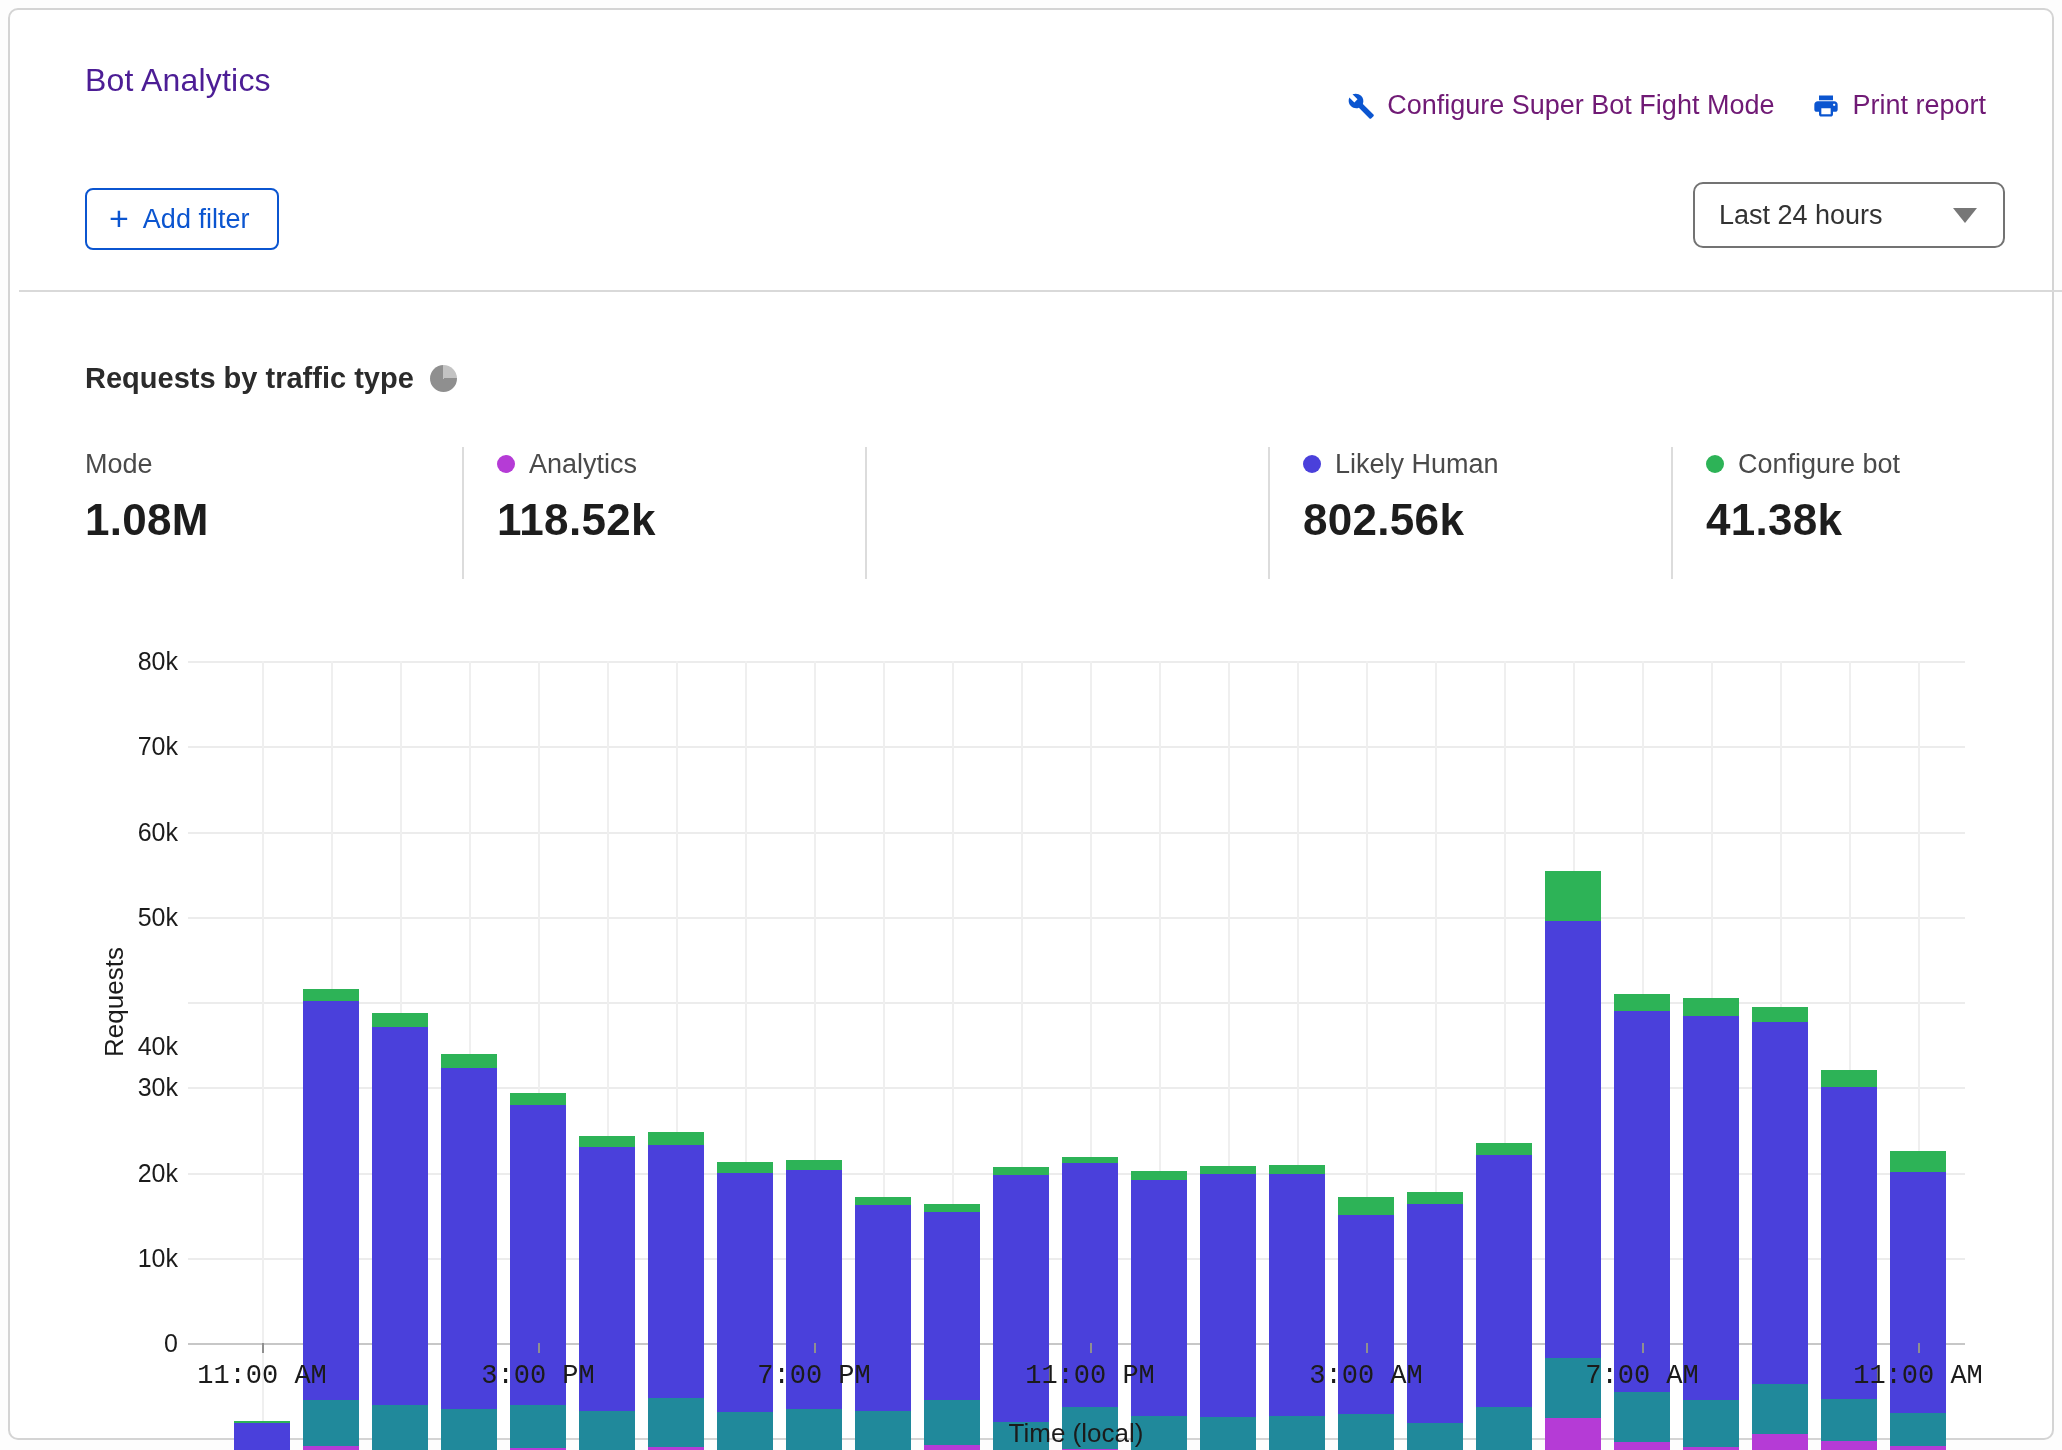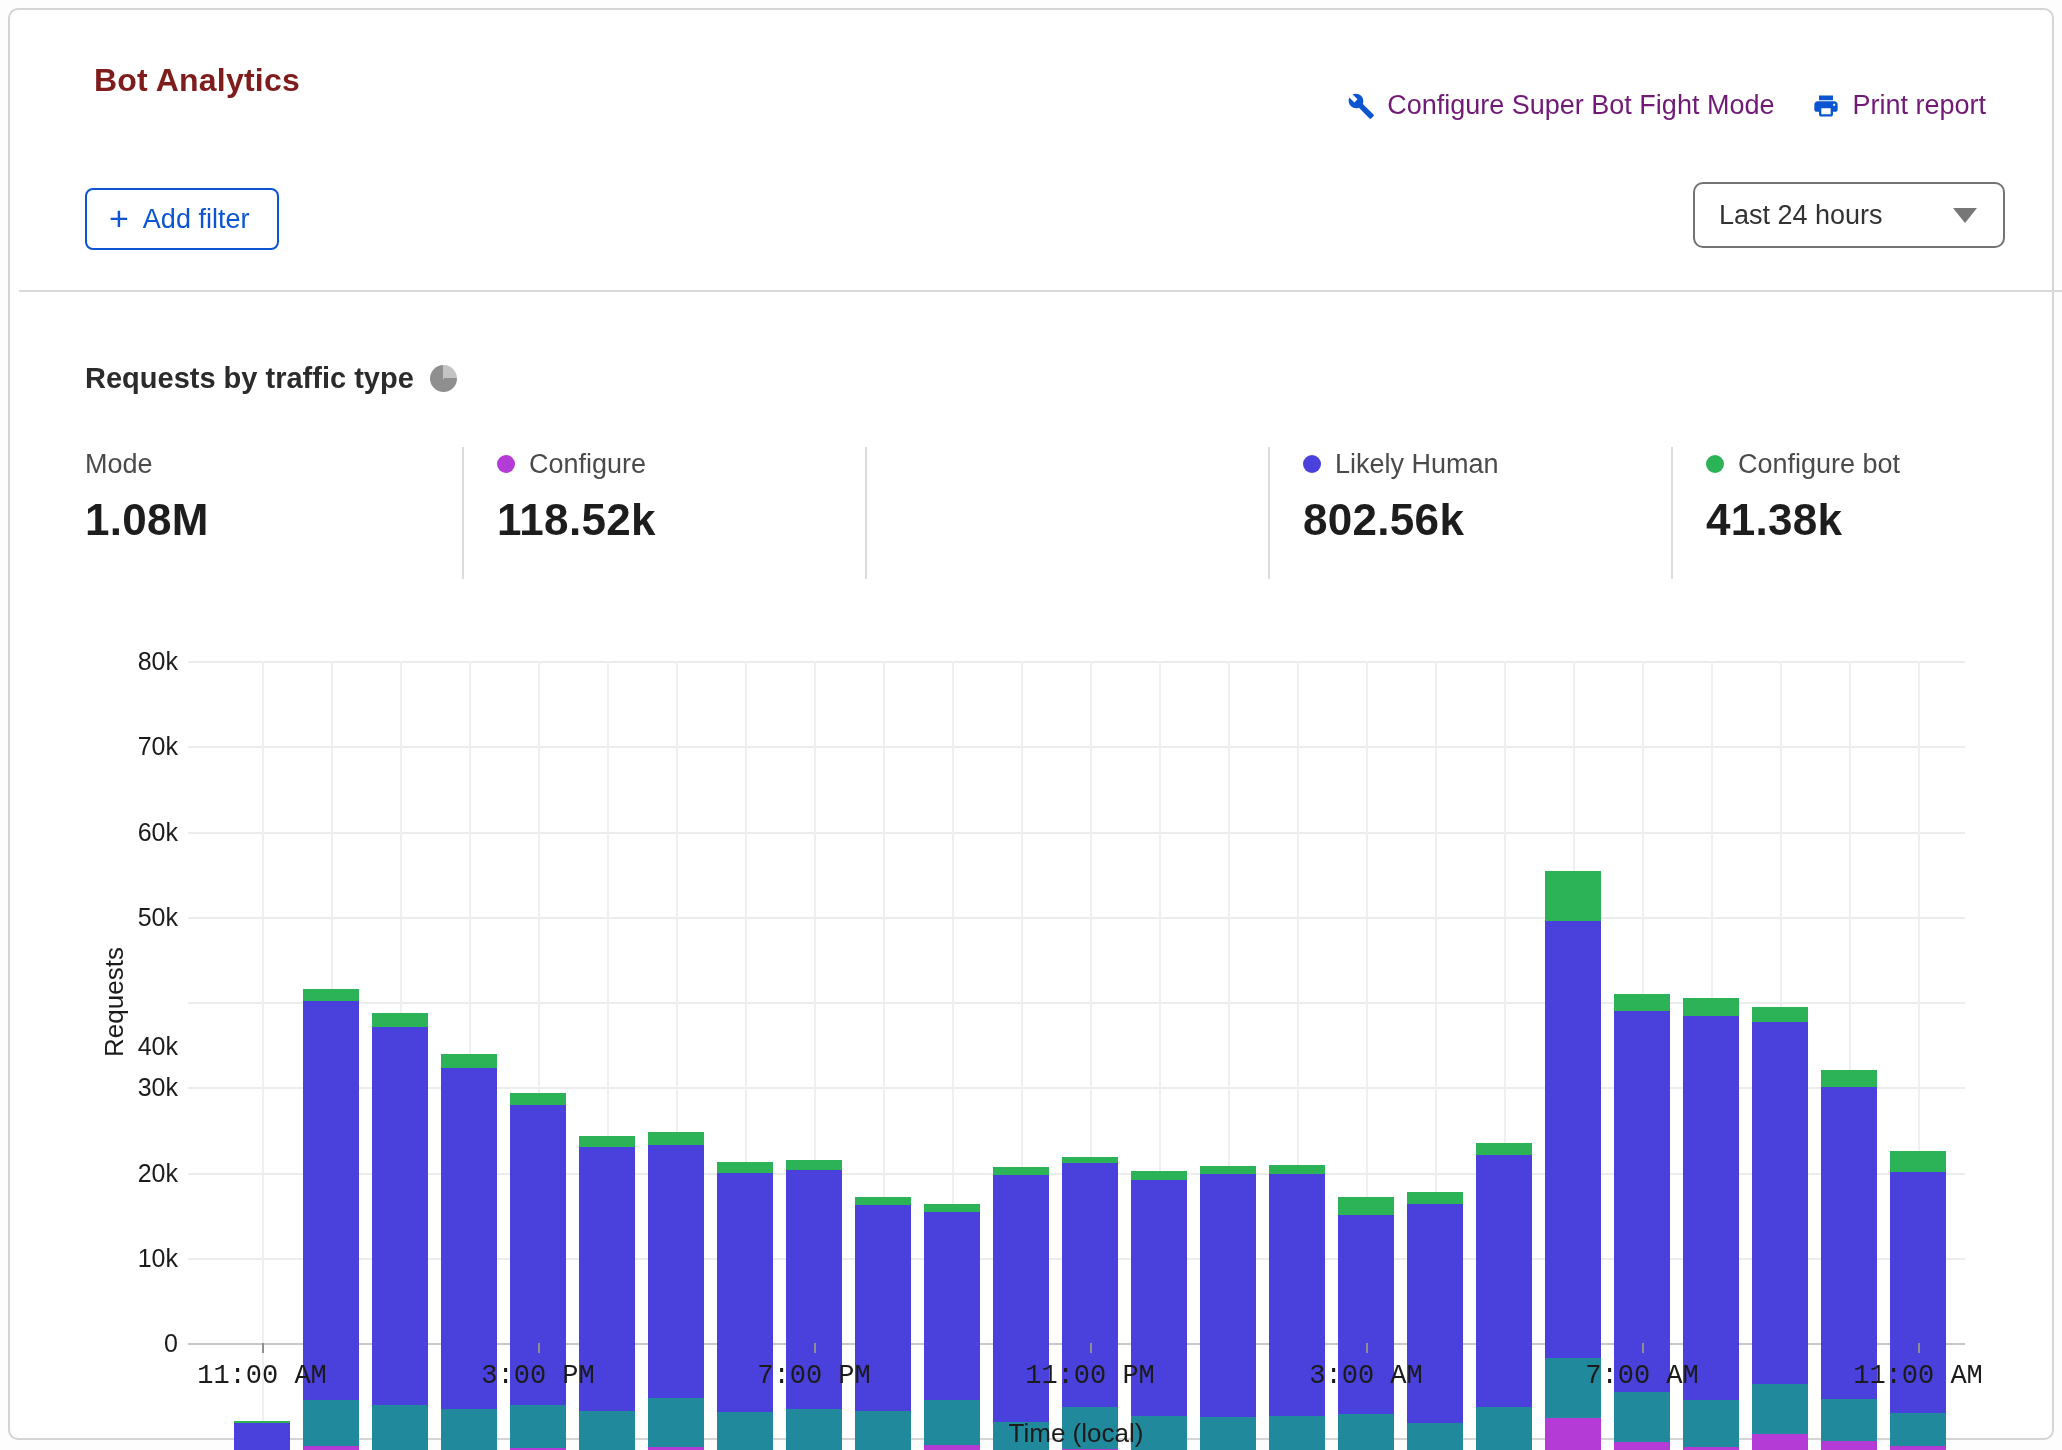--- a/index.html
+++ b/index.html
@@ -7,21 +7,21 @@
   body { font-family:"Liberation Sans", sans-serif; }
   #page {
     position:relative; width:2062px; height:1450px; background:#fdfdfd; overflow:hidden;
   }
   #card {
     position:absolute; left:8px; top:8px; width:2046px; height:1432px;
     background:#ffffff; border:2px solid #d4d4d4; border-radius:10px;
   }
   
   .page-title {
-    position:absolute; left:84px; top:52px; font-size:32px; font-weight:700; color:#7f1d1d;
+    position:absolute; left:75px; top:52px; font-size:32px; font-weight:400; color:#4c1d95;
     letter-spacing:0.2px;
   }
   .header-links {
     position:absolute; right:66px; top:80px; display:flex; align-items:center; gap:38px;
   }
   .hlink { display:flex; align-items:center; gap:12px; color:#701a75; font-size:27px; cursor:pointer; }
   .hlink svg { display:block; }
   .add-filter-btn {
     position:absolute; left:75px; top:178px; height:62px; padding:0 28px 0 22px;
     border:2px solid #0b55d0; border-radius:8px; background:#fff;
@@ -120,21 +120,21 @@
     <div class="stat" style="left:75px">
       <div class="stat-label-row">
           <span class="stat-label">Mode</span>
         </div>
       <div class="stat-value">1.08M</div>
     </div>
     <div class="stat-divider" style="left:452px"></div>
     <div class="stat" style="left:487px">
       <div class="stat-label-row">
         <span class="dot" style="background:#b53bd6"></span>
-        <span class="stat-label">Configure</span>
+        <span class="stat-label">Analytics</span>
       </div>
       <div class="stat-value">118.52k</div>
     </div>
     <div class="stat-divider" style="left:855px"></div>
     <div class="stat-divider" style="left:1258px"></div>
     <div class="stat" style="left:1293px">
       <div class="stat-label-row">
         <span class="dot" style="background:#4a40db"></span>
         <span class="stat-label">Likely Human</span>
       </div>

